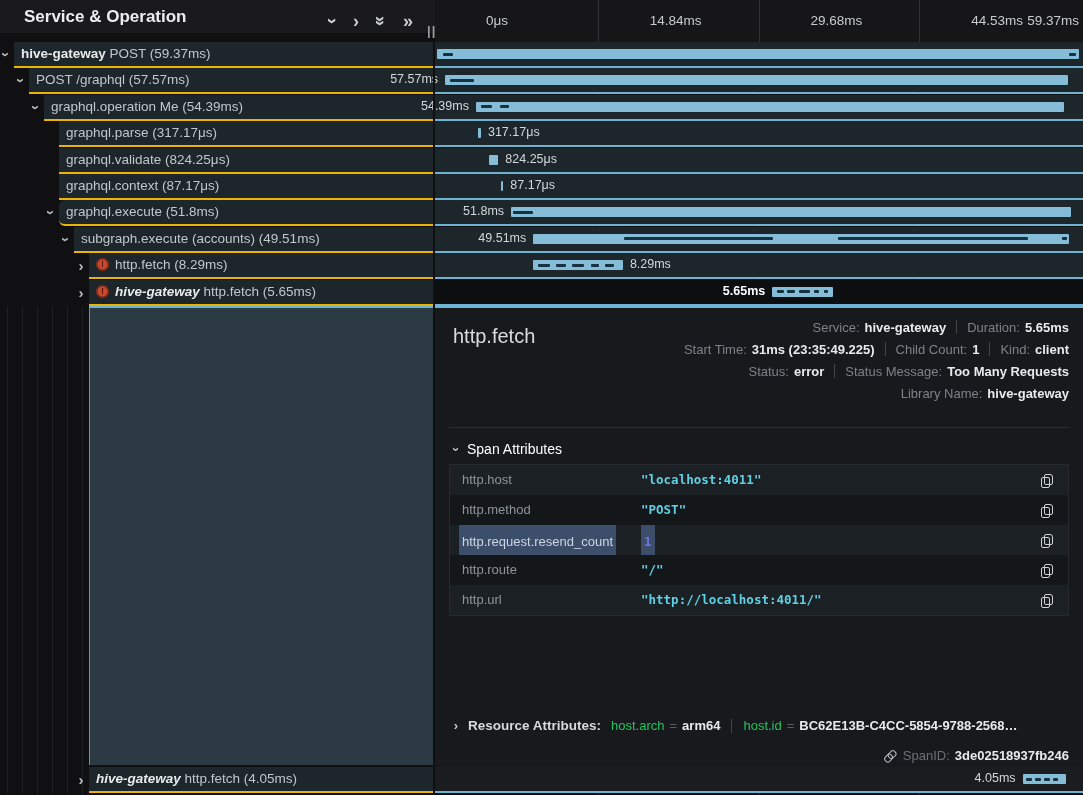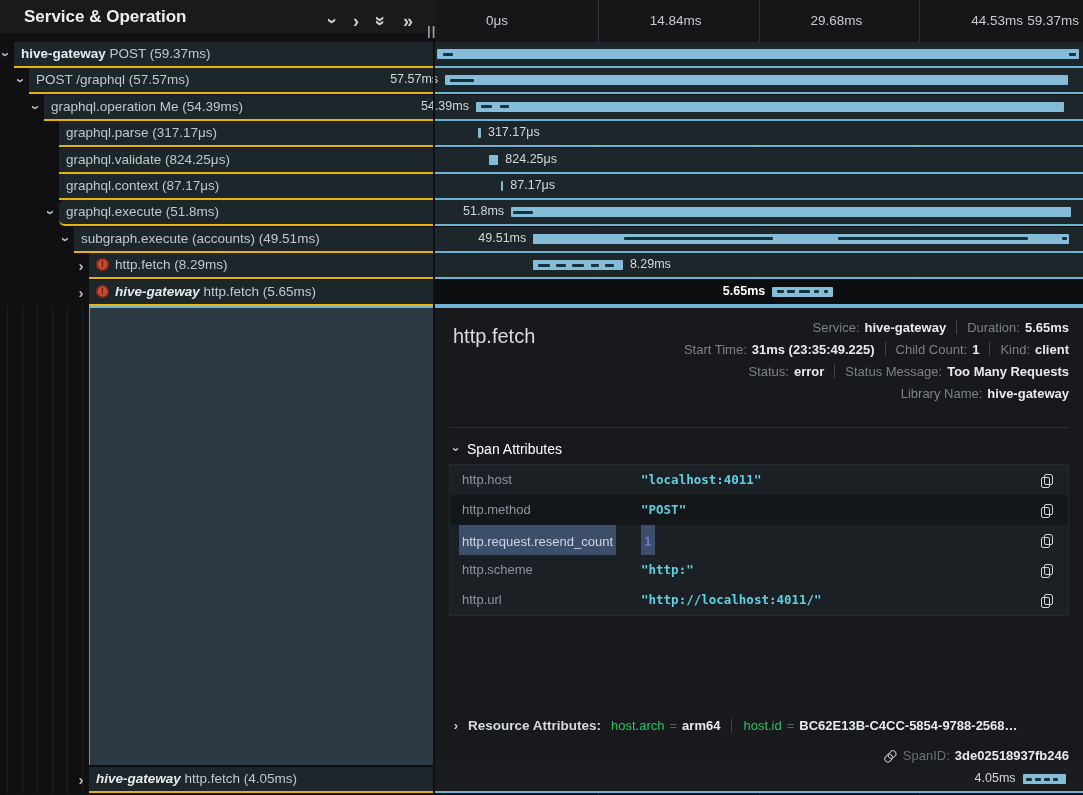--- a/index.html
+++ b/index.html
@@ -278,23 +278,23 @@
       <div class="attr-row even">
     <span class="attr-key">http.method</span>
     <span class="attr-val string">"POST"</span>
     <span class="copy-icon"></span>
   </div>
       <div class="attr-row odd">
     <span class="attr-key hl">http.request.resend_count</span>
     <span class="attr-val number hl">1</span>
     <span class="copy-icon"></span>
   </div>
-      <div class="attr-row odd">
-    <span class="attr-key">http.scheme</span>
-    <span class="attr-val string">"http:"</span>
+      <div class="attr-row even">
+    <span class="attr-key">http.route</span>
+    <span class="attr-val string">"/"</span>
     <span class="copy-icon"></span>
   </div>
       <div class="attr-row odd">
     <span class="attr-key">http.url</span>
     <span class="attr-val string">"http://localhost:4011/"</span>
     <span class="copy-icon"></span>
   </div>
     </div>
   <div id="resource-line">
     <span class="chev">›</span>

